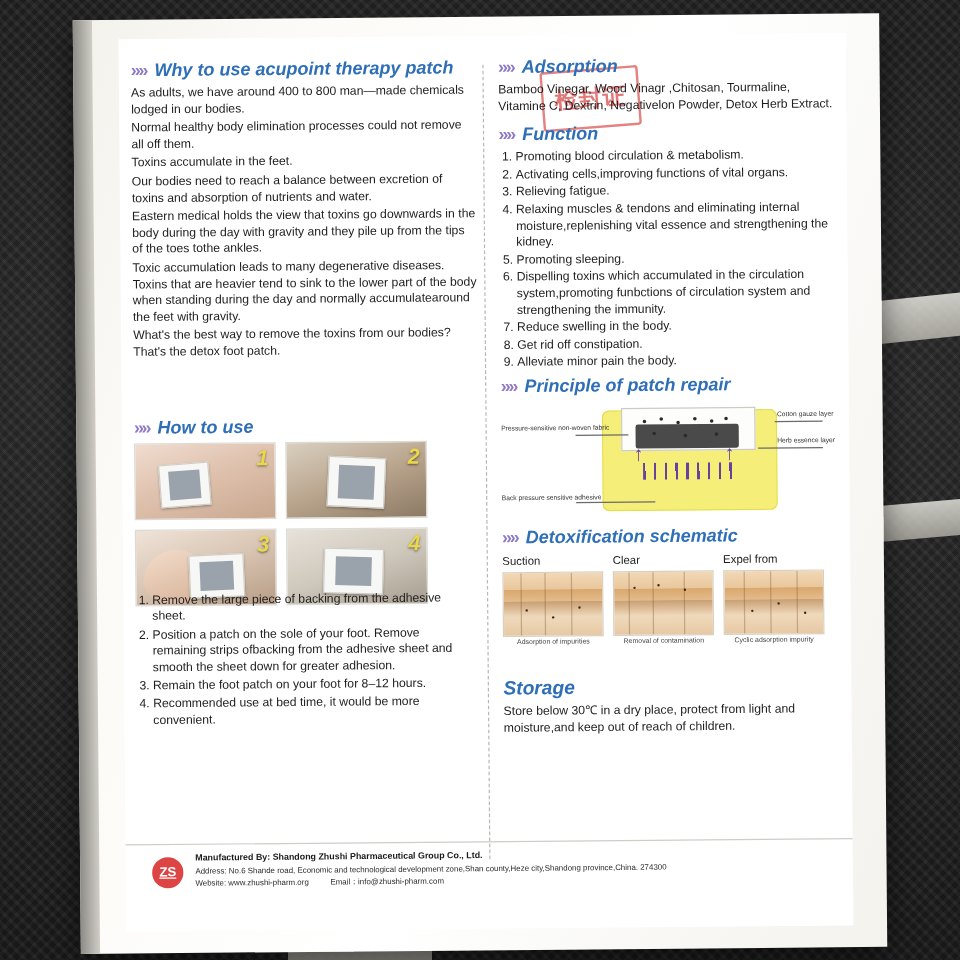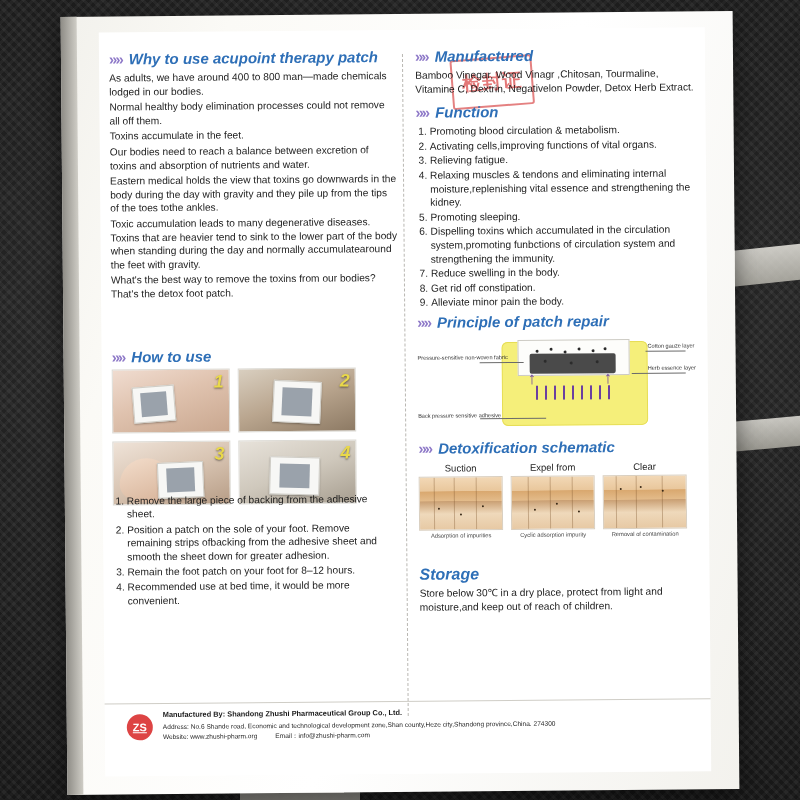--- a/index.html
+++ b/index.html
@@ -97,21 +97,21 @@
   .speck{position:absolute;width:3px;height:3px;border-radius:50%;background:#2b2b2b;}
   .arrowup{position:absolute;color:#6b3fa0;font-size:17px;line-height:10px;}
   .squig{position:absolute;left:118px;top:52px;width:76px;height:14px;
     background:repeating-linear-gradient(90deg,#6b3fa0 0 2px,transparent 2px 9px);}
   .dlabel{position:absolute;font-size:5.6px;color:#333;}
   .dline{position:absolute;height:1px;background:#6b6b6b;}
 
   
   #detox{position:absolute;left:316px;top:392px;width:280px;}
   .detox-grid{display:grid;grid-template-columns:84px 84px 84px;grid-gap:8px;margin-top:6px;}
-  .dcap{font-size:9.5px;color:#1d1d1d;text-align:center;margin-bottom:3px;}
+  .dcap{font-size:9.5px;color:#1d1d1d;text-align:left;margin-bottom:3px;}
   .skin{position:relative;height:52px;border:1px solid #d9cfc0;overflow:hidden;
     background:linear-gradient(180deg,#f2d8b6 0%,#e9c79c 26%,#d9a86f 27%,#e3bb8a 45%,#caa074 46%,#efd9bb 70%,#e7c9a4 100%);}
   .skin .dot{position:absolute;width:2px;height:2px;background:#3a2a18;border-radius:50%;}
   .skin .vline{position:absolute;top:0;bottom:0;width:1px;background:rgba(120,80,40,.35);}
   .dsub{font-size:5.8px;color:#444;text-align:center;margin-top:2px;}
 
   
   #storage{position:absolute;left:316px;top:518px;width:280px;}
   .storage-h{font-style:italic;font-weight:bold;color:#2e6fb7;font-size:16px;margin-bottom:3px;}
 
@@ -161,21 +161,21 @@
           <p class="body">Toxins accumulate in the feet.</p>
           <p class="body">Our bodies need to reach a balance between excretion of toxins and absorption of nutrients and water.</p>
           <p class="body">Eastern medical holds the view that toxins go downwards in the body during the day with gravity and they pile up from the tips of the toes tothe ankles.</p>
           <p class="body">Toxic accumulation leads to many degenerative diseases. Toxins that are heavier tend to sink to the lower part of the body when standing during the day and normally accumulatearound the feet with gravity.</p>
           <p class="body">What's the best way to remove the toxins from our bodies? That's the detox foot patch.</p>
         </div>
 
         <div class="col colR">
           <div class="head">
             <span class="chev">»»</span>
-            <span class="head-txt">Manufactured</span>
+            <span class="head-txt">Adsorption</span>
           </div>
           <p class="body">Bamboo Vinegar, Wood Vinagr ,Chitosan, Tourmaline, Vitamine C, Dextrin, Negativelon Powder, Detox Herb Extract.</p>
 
           <div class="head" style="margin-top:8px">
             <span class="chev">»»</span>
             <span class="head-txt">Function</span>
           </div>
           <ol class="body">
             <li class="body">Promoting blood circulation &amp; metabolism.</li>
             <li class="body">Activating cells,improving functions of vital organs.</li>
@@ -277,43 +277,43 @@
                 <span class="vline" style="left:14px"></span>
                   <span class="vline" style="left:34px"></span>
                   <span class="vline" style="left:56px"></span>
                 <span class="dot" style="left:18px;top:30px"></span>
                   <span class="dot" style="left:40px;top:36px"></span>
                   <span class="dot" style="left:62px;top:28px"></span>
               </div>
               <div class="dsub">Adsorption of impurities</div>
             </div>
             <div>
+              <div class="dcap">Clear</div>
+              <div class="skin">
+                <span class="vline" style="left:12px"></span>
+                  <span class="vline" style="left:32px"></span>
+                  <span class="vline" style="left:58px"></span>
+                <span class="dot" style="left:16px;top:12px"></span>
+                  <span class="dot" style="left:36px;top:10px"></span>
+                  <span class="dot" style="left:58px;top:14px"></span>
+              </div>
+              <div class="dsub">Removal of contamination</div>
+            </div>
+            <div>
               <div class="dcap">Expel from</div>
               <div class="skin">
                 <span class="vline" style="left:16px"></span>
                   <span class="vline" style="left:38px"></span>
                   <span class="vline" style="left:60px"></span>
                 <span class="dot" style="left:22px;top:32px"></span>
                   <span class="dot" style="left:44px;top:26px"></span>
                   <span class="dot" style="left:66px;top:34px"></span>
               </div>
               <div class="dsub">Cyclic adsorption impurity</div>
             </div>
-            <div>
-              <div class="dcap">Clear</div>
-              <div class="skin">
-                <span class="vline" style="left:12px"></span>
-                  <span class="vline" style="left:32px"></span>
-                  <span class="vline" style="left:58px"></span>
-                <span class="dot" style="left:16px;top:12px"></span>
-                  <span class="dot" style="left:36px;top:10px"></span>
-                  <span class="dot" style="left:58px;top:14px"></span>
-              </div>
-              <div class="dsub">Removal of contamination</div>
-            </div>
           </div>
         </div>
 
         <div id="storage">
           <div class="storage-h">Storage</div>
           <p class="body">Store below 30℃ in a dry place, protect from light and moisture,and keep out of reach of children.</p>
         </div>
       </div>
 
       <div id="footer">

